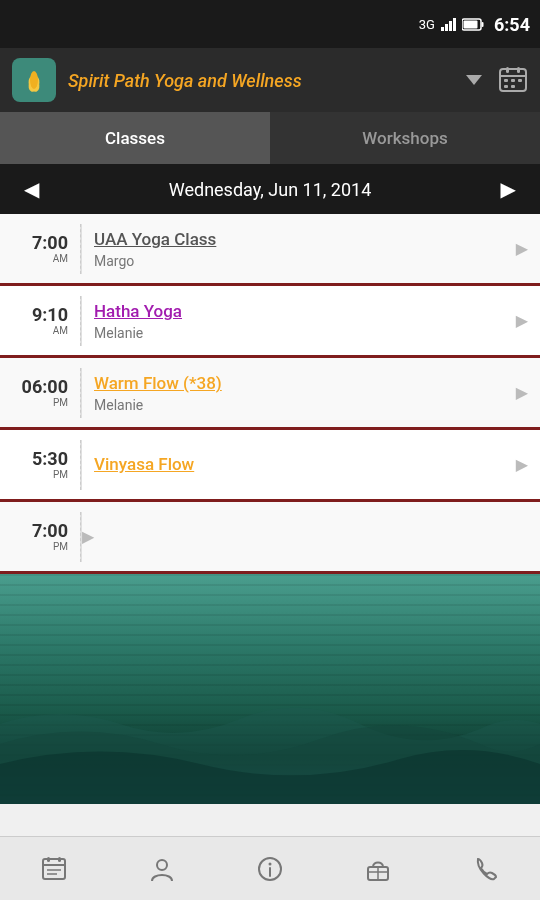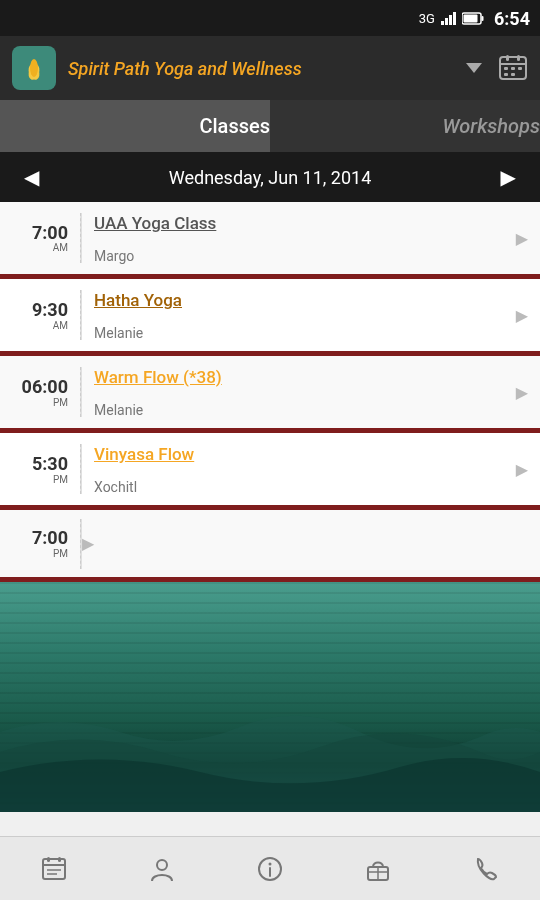--- a/index.html
+++ b/index.html
@@ -8,21 +8,21 @@
       height: 900px;
       font-family: 'Roboto', Arial, sans-serif;
       background: #f0f0f0;
       overflow: hidden;
       position: relative;
     }
 
     
     #status-bar {
       width: 100%;
-      height: 36px;
+      height: 48px;
       background: #1a1a1a;
       display: flex;
       align-items: center;
       justify-content: flex-end;
       padding: 0 10px;
       gap: 6px;
     }
     .status-text {
       color: white;
       font-size: 13px;
@@ -86,33 +86,32 @@
     
     #tab-bar {
       width: 100%;
       height: 52px;
       display: flex;
     }
     .tab {
       flex: 1;
       display: flex;
       align-items: center;
-      justify-content: flex-end;
+      justify-content: center;
       cursor: pointer;
-      font-size: 20px;
+      font-size: 17px;
       font-weight: 500;
     }
     .tab-active {
       background: #555;
       color: white;
     }
     .tab-inactive {
       background: #333;
       color: #999;
-      font-style: italic;
     }
 
     
     #date-nav {
       width: 100%;
       height: 50px;
       background: #1a1a1a;
       display: flex;
       align-items: center;
       justify-content: space-between;
@@ -132,21 +131,21 @@
 
     
     #schedule-list {
       background: #f5f5f5;
     }
 
     .schedule-item {
       display: flex;
       align-items: center;
       background: white;
-      border-bottom: 5px solid #7f1d1d;
+      border-bottom: 3px solid #7f1d1d;
       min-height: 72px;
       cursor: pointer;
     }
     .schedule-item:nth-child(odd) {
       background: #f9f9f9;
     }
 
     .time-col {
       width: 80px;
       flex-shrink: 0;
@@ -180,21 +179,21 @@
     .class-name {
       font-size: 17px;
       font-weight: 500;
       color: #f5a623;
       line-height: 1.3;
       text-decoration: underline;
     }
     .class-instructor {
       font-size: 14px;
       color: #777;
-      margin-top: 14px;
+      margin-top: 2px;
     }
 
     .item-arrow {
       color: #bbb;
       font-size: 16px;
       padding-right: 12px;
       flex-shrink: 0;
     }
 
     
@@ -310,26 +309,26 @@
       </div>
       <div class="time-divider"></div>
       <div class="class-info">
         <div class="class-name" style="color:#555">UAA Yoga Class</div>
         <div class="class-instructor">Margo</div>
       </div>
       <div class="item-arrow">▶</div>
     </div>
     <div class="schedule-item">
       <div class="time-col">
-        <div class="time-hour">9:30</div>
+        <div class="time-hour">9:10</div>
         <div class="time-ampm">AM</div>
       </div>
       <div class="time-divider"></div>
       <div class="class-info">
-        <div class="class-name" style="color:#a16207">Hatha Yoga</div>
+        <div class="class-name" style="color:#a21caf">Hatha Yoga</div>
         <div class="class-instructor">Melanie</div>
       </div>
       <div class="item-arrow">▶</div>
     </div>
     <div class="schedule-item">
       <div class="time-col">
         <div class="time-hour">06:00</div>
         <div class="time-ampm">PM</div>
       </div>
       <div class="time-divider"></div>
@@ -340,21 +339,20 @@
       <div class="item-arrow">▶</div>
     </div>
     <div class="schedule-item">
       <div class="time-col">
         <div class="time-hour">5:30</div>
         <div class="time-ampm">PM</div>
       </div>
       <div class="time-divider"></div>
       <div class="class-info">
         <div class="class-name" style="color:#f5a623">Vinyasa Flow</div>
-        <div class="class-instructor">Xochitl</div>
       </div>
       <div class="item-arrow">▶</div>
     </div>
     <div class="schedule-item">
       <div class="time-col">
         <div class="time-hour">7:00</div>
         <div class="time-ampm">PM</div>
       </div>
       <div class="time-divider"></div>
       <div class="item-arrow">▶</div>

